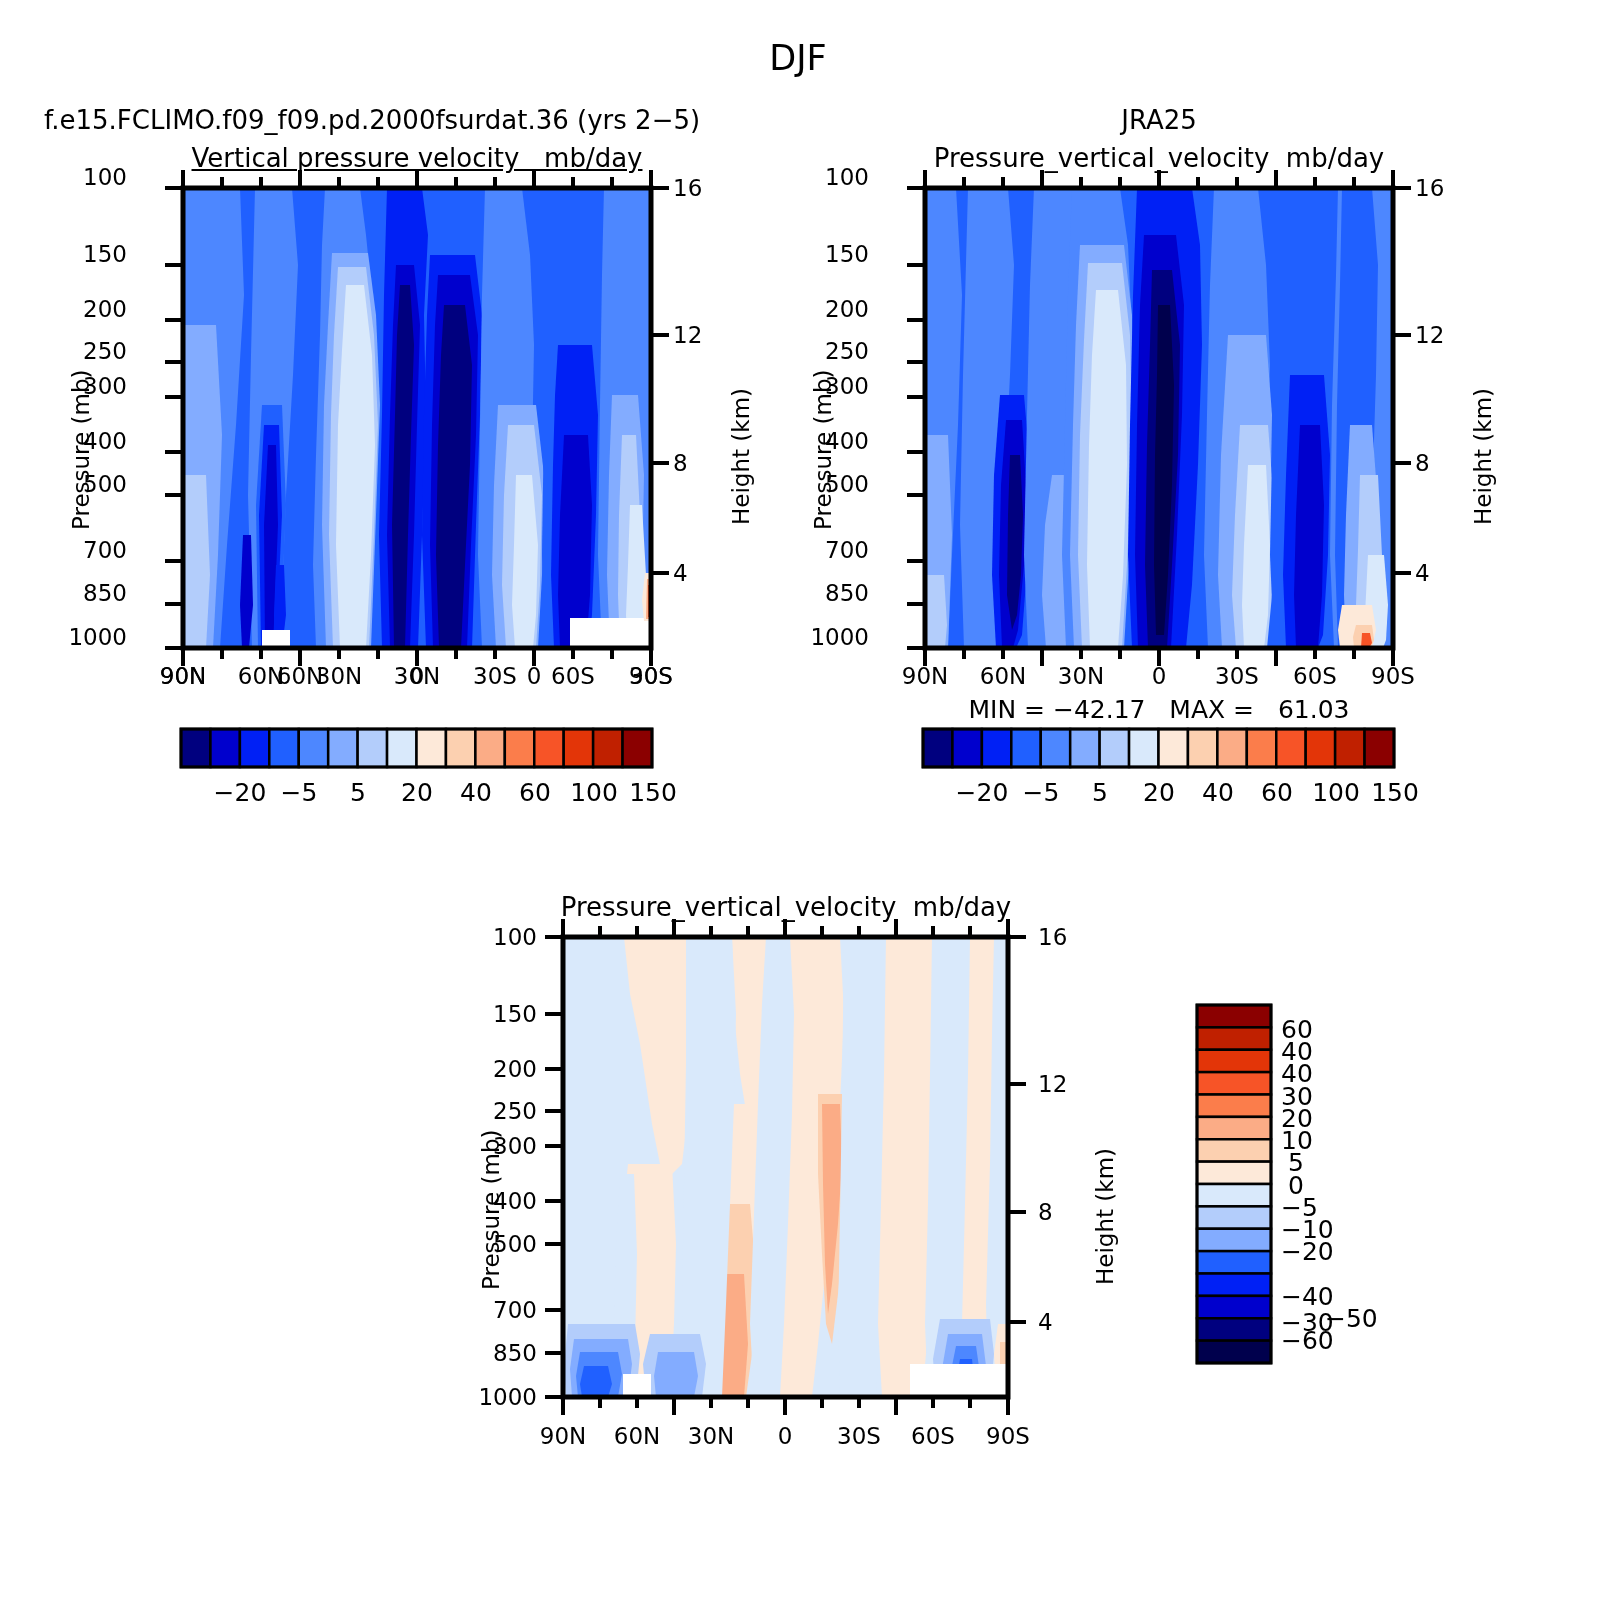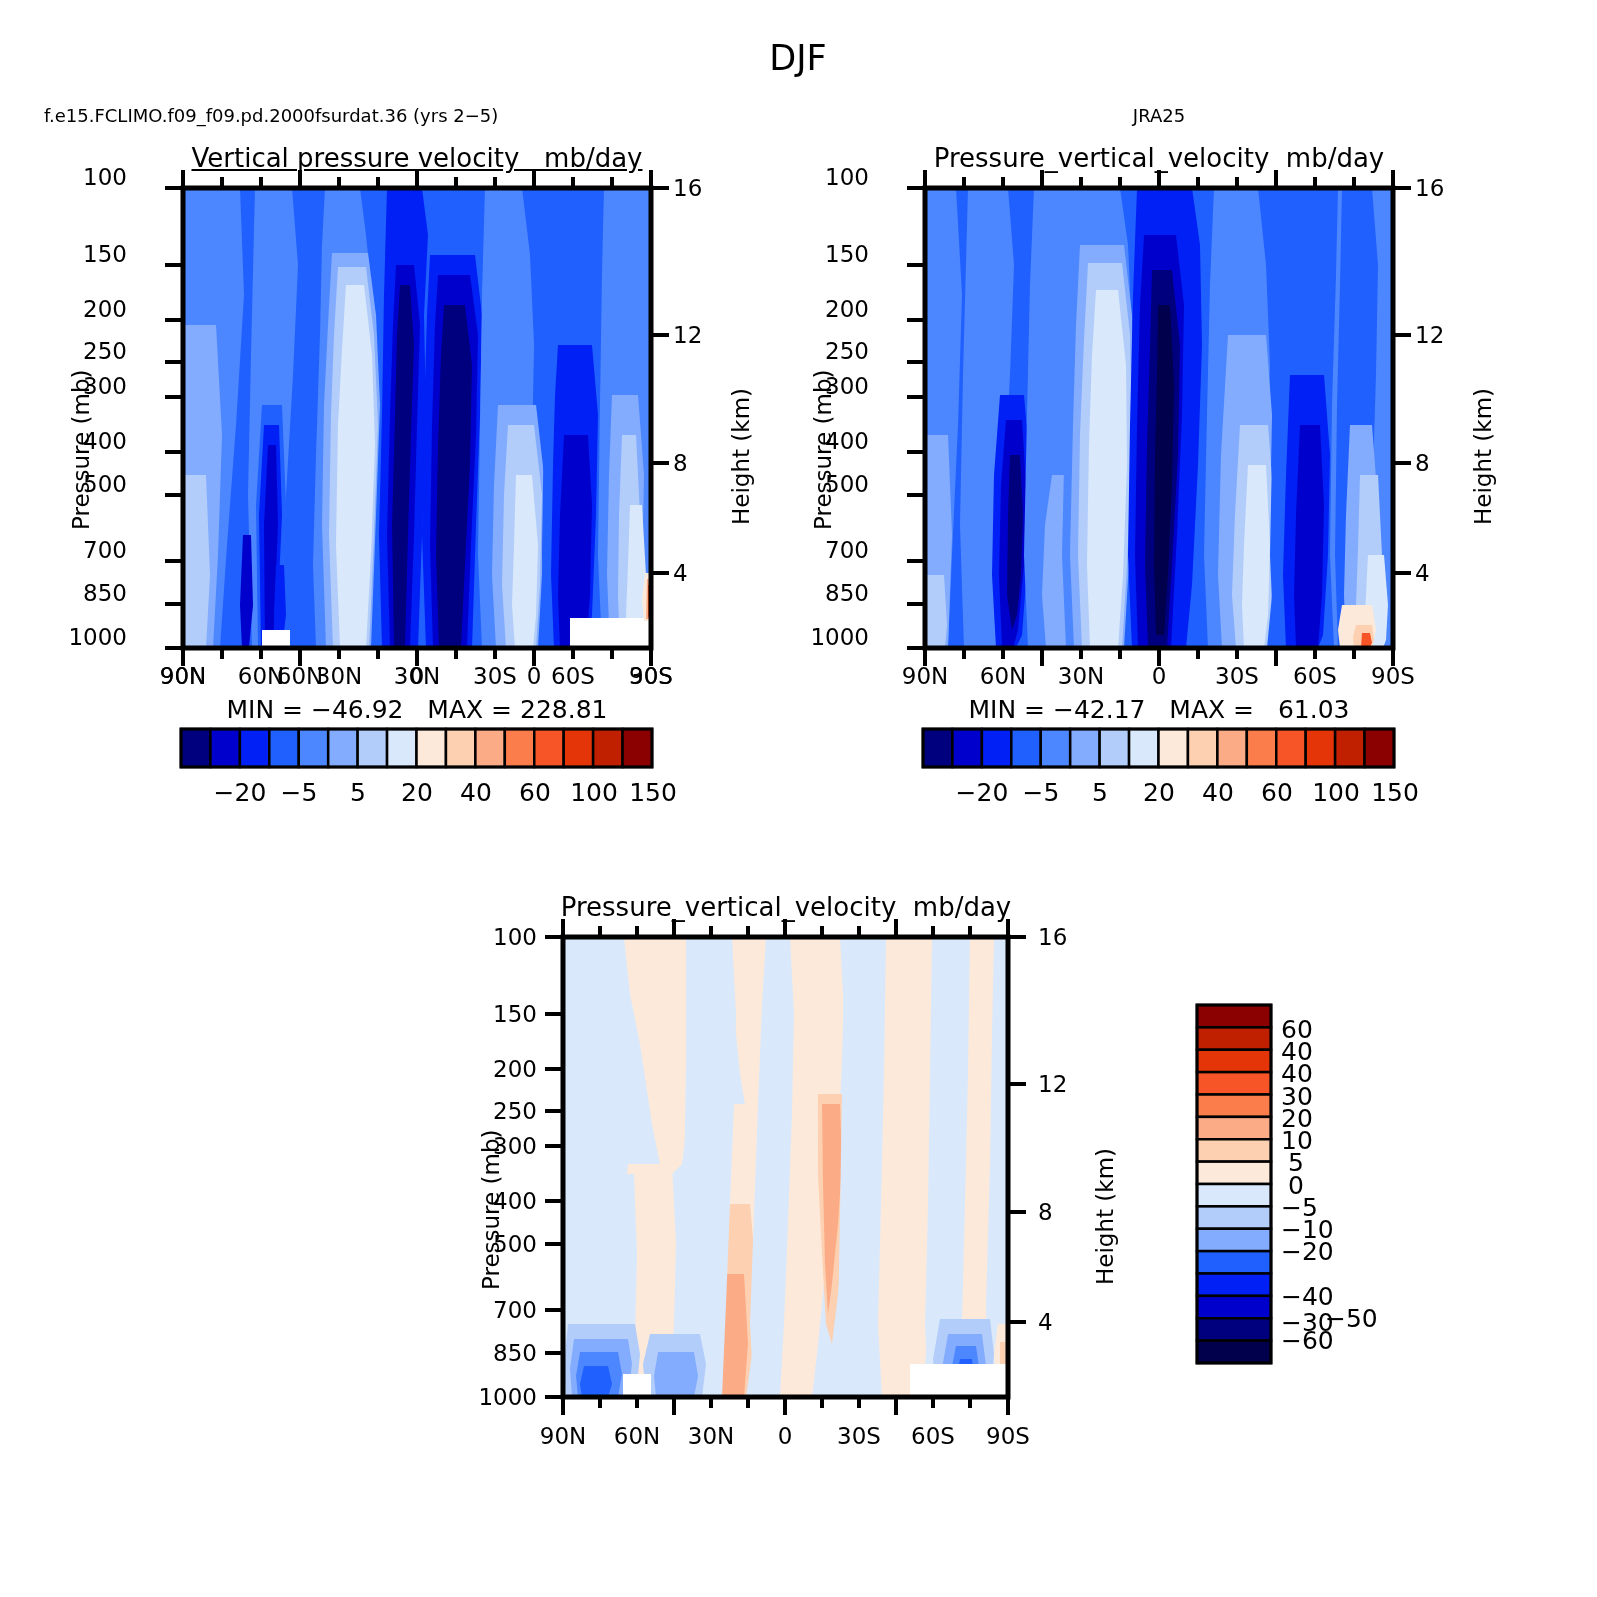--- a/index.html
+++ b/index.html
@@ -3,21 +3,21 @@
 <meta charset="utf-8">
 <style>
   html,body{margin:0;padding:0;background:#ffffff;}
   body{width:1597px;height:1597px;position:relative;
        font-family:"DejaVu Sans","Liberation Sans",sans-serif;color:#000;}
   .fig{position:absolute;left:0;top:0;width:1597px;height:1597px;}
   .txt{position:absolute;white-space:pre;color:#000;}
   .ctr{transform:translateX(-50%);text-align:right;}
   .vert{transform-origin:0 0;}
   #maintitle{font-size:35px;left:798px;top:38px;}
-  .paneltitle{font-size:18px;}
+  .paneltitle{font-size:26px;}
   .varlabel{font-size:26px;}
   .axlabel{font-size:23px;}
   .ticklab{font-size:23px;}
   .minmax{font-size:25px;}
   .cbarlab{font-size:25px;}
   svg{display:block;overflow:visible;}
 </style>
 </head>
 <body>
 
@@ -157,21 +157,20 @@
   <div class="txt ticklab ctr" style="left:651px;top:663px;">30S</div>
 
   <div class="txt ticklab ctr" style="left:183px;top:663px;">90N</div>
   <div class="txt ticklab ctr" style="left:261px;top:663px;">60N</div>
   <div class="txt ticklab ctr" style="left:339px;top:663px;">30N</div>
   <div class="txt ticklab ctr" style="left:417px;top:663px;">0</div>
   <div class="txt ticklab ctr" style="left:495px;top:663px;">30S</div>
   <div class="txt ticklab ctr" style="left:573px;top:663px;">60S</div>
   <div class="txt ticklab ctr" style="left:651px;top:663px;">90S</div>
 
-  <div class="txt minmax ctr" style="left:417px;top:695px;">MIN = −46.92   MAX = 228.81</div>
 
   <div class="txt axlabel vert" style="left:68px;top:530px;transform:rotate(-90deg);">Pressure (mb)</div>
   <div class="txt axlabel vert" style="left:728px;top:525px;transform:rotate(-90deg);">Height (km)</div>
 
   <svg width="480" height="40" style="position:absolute;left:181px;top:729px;">
     <g id="cbarA">
         <rect x="0.00" y="0" width="29.44" height="38" fill="#00007f" stroke="#000" stroke-width="2.5"></rect>
         <rect x="29.44" y="0" width="29.44" height="38" fill="#0000cd" stroke="#000" stroke-width="2.5"></rect>
         <rect x="58.88" y="0" width="29.44" height="38" fill="#0020f5" stroke="#000" stroke-width="2.5"></rect>
         <rect x="88.31" y="0" width="29.44" height="38" fill="#2060ff" stroke="#000" stroke-width="2.5"></rect>

